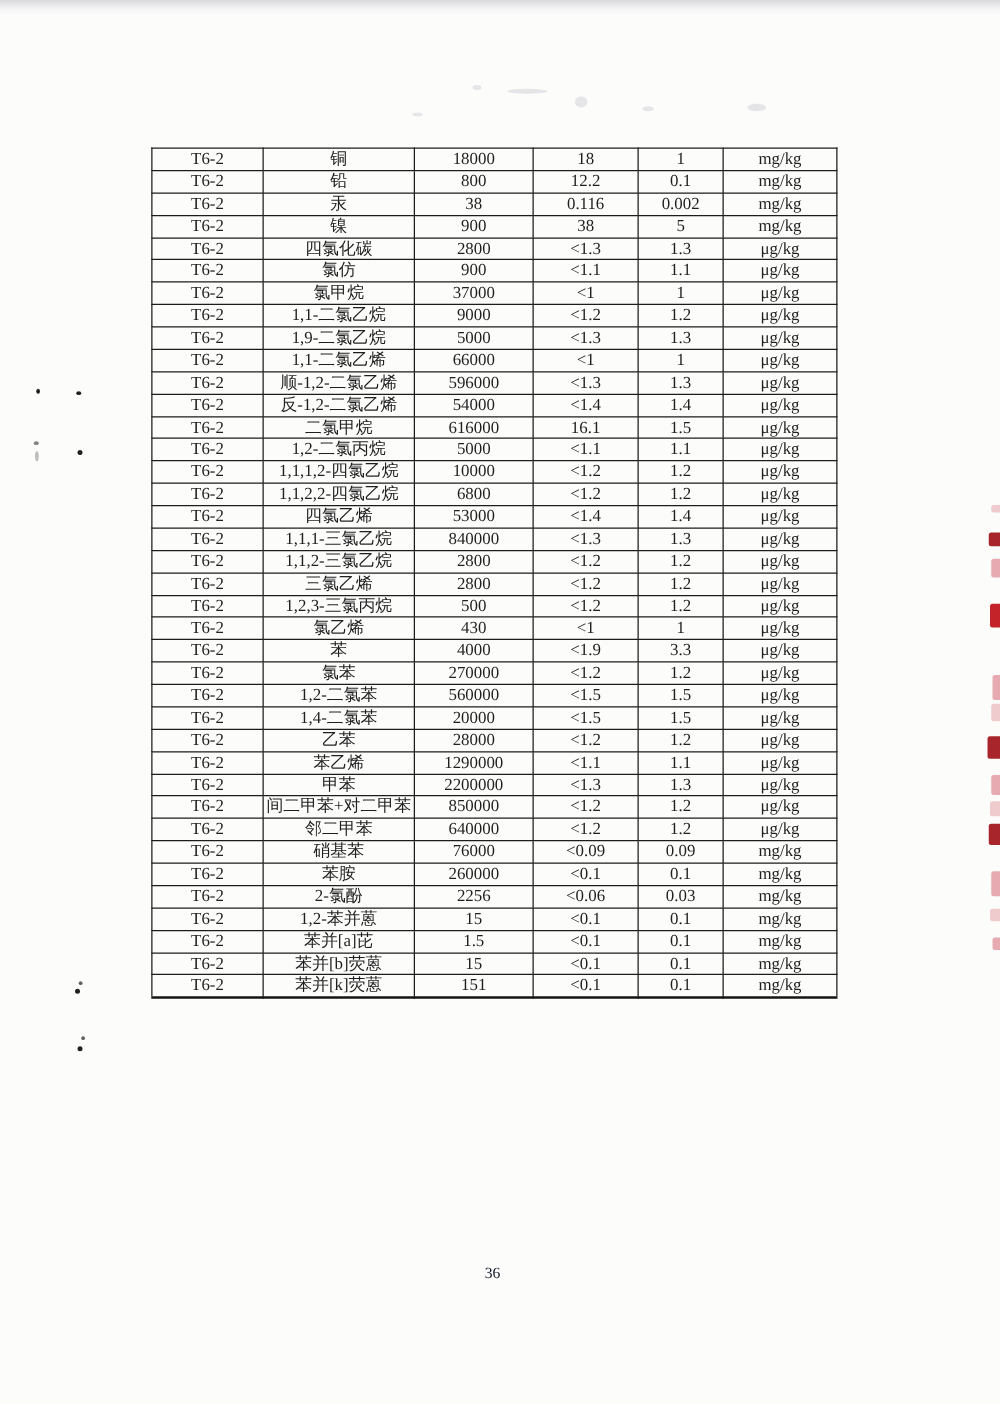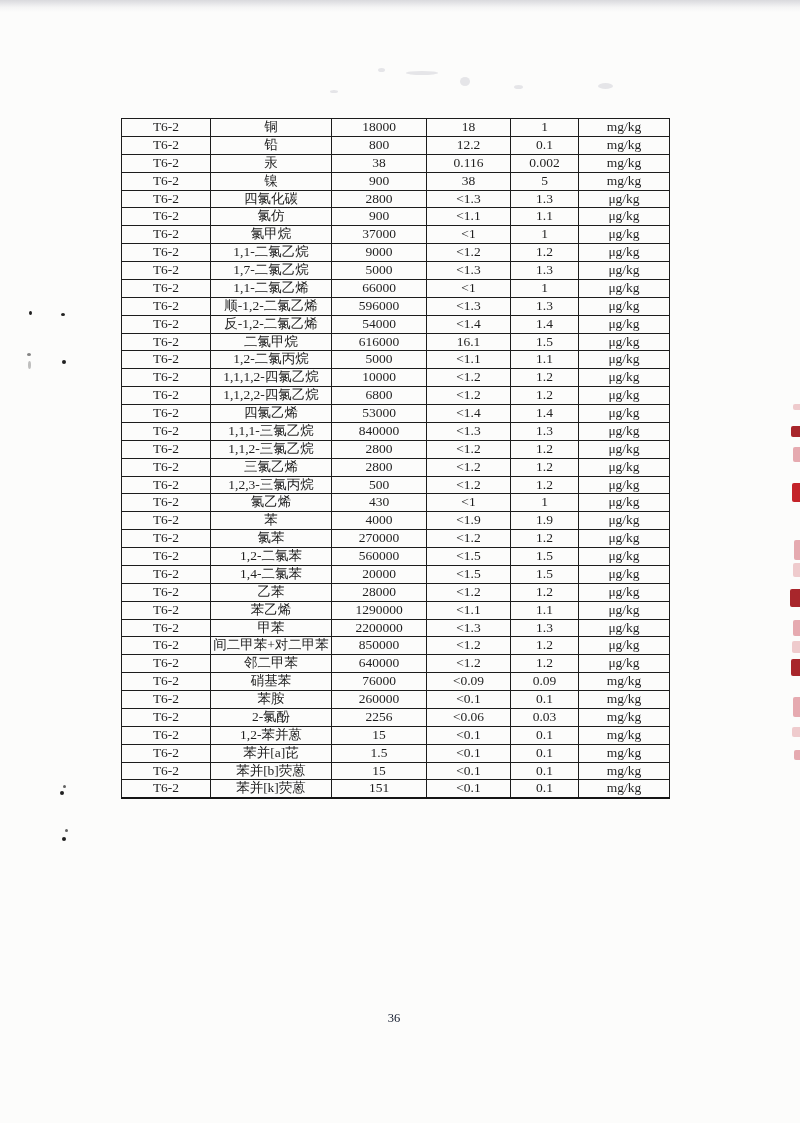--- a/index.html
+++ b/index.html
@@ -140,21 +140,21 @@
     <td>T6-2</td>
     <td>1,1-二氯乙烷</td>
     <td>9000</td>
     <td>&lt;1.2</td>
     <td>1.2</td>
     <td>μg/kg</td>
   </tr>
 
   <tr>
     <td>T6-2</td>
-    <td>1,7-二氯乙烷</td>
+    <td>1,9-二氯乙烷</td>
     <td>5000</td>
     <td>&lt;1.3</td>
     <td>1.3</td>
     <td>μg/kg</td>
   </tr>
 
   <tr>
     <td>T6-2</td>
     <td>1,1-二氯乙烯</td>
     <td>66000</td>
@@ -269,21 +269,21 @@
     <td>&lt;1</td>
     <td>1</td>
     <td>μg/kg</td>
   </tr>
 
   <tr>
     <td>T6-2</td>
     <td>苯</td>
     <td>4000</td>
     <td>&lt;1.9</td>
-    <td>1.9</td>
+    <td>3.3</td>
     <td>μg/kg</td>
   </tr>
 
   <tr>
     <td>T6-2</td>
     <td>氯苯</td>
     <td>270000</td>
     <td>&lt;1.2</td>
     <td>1.2</td>
     <td>μg/kg</td>

